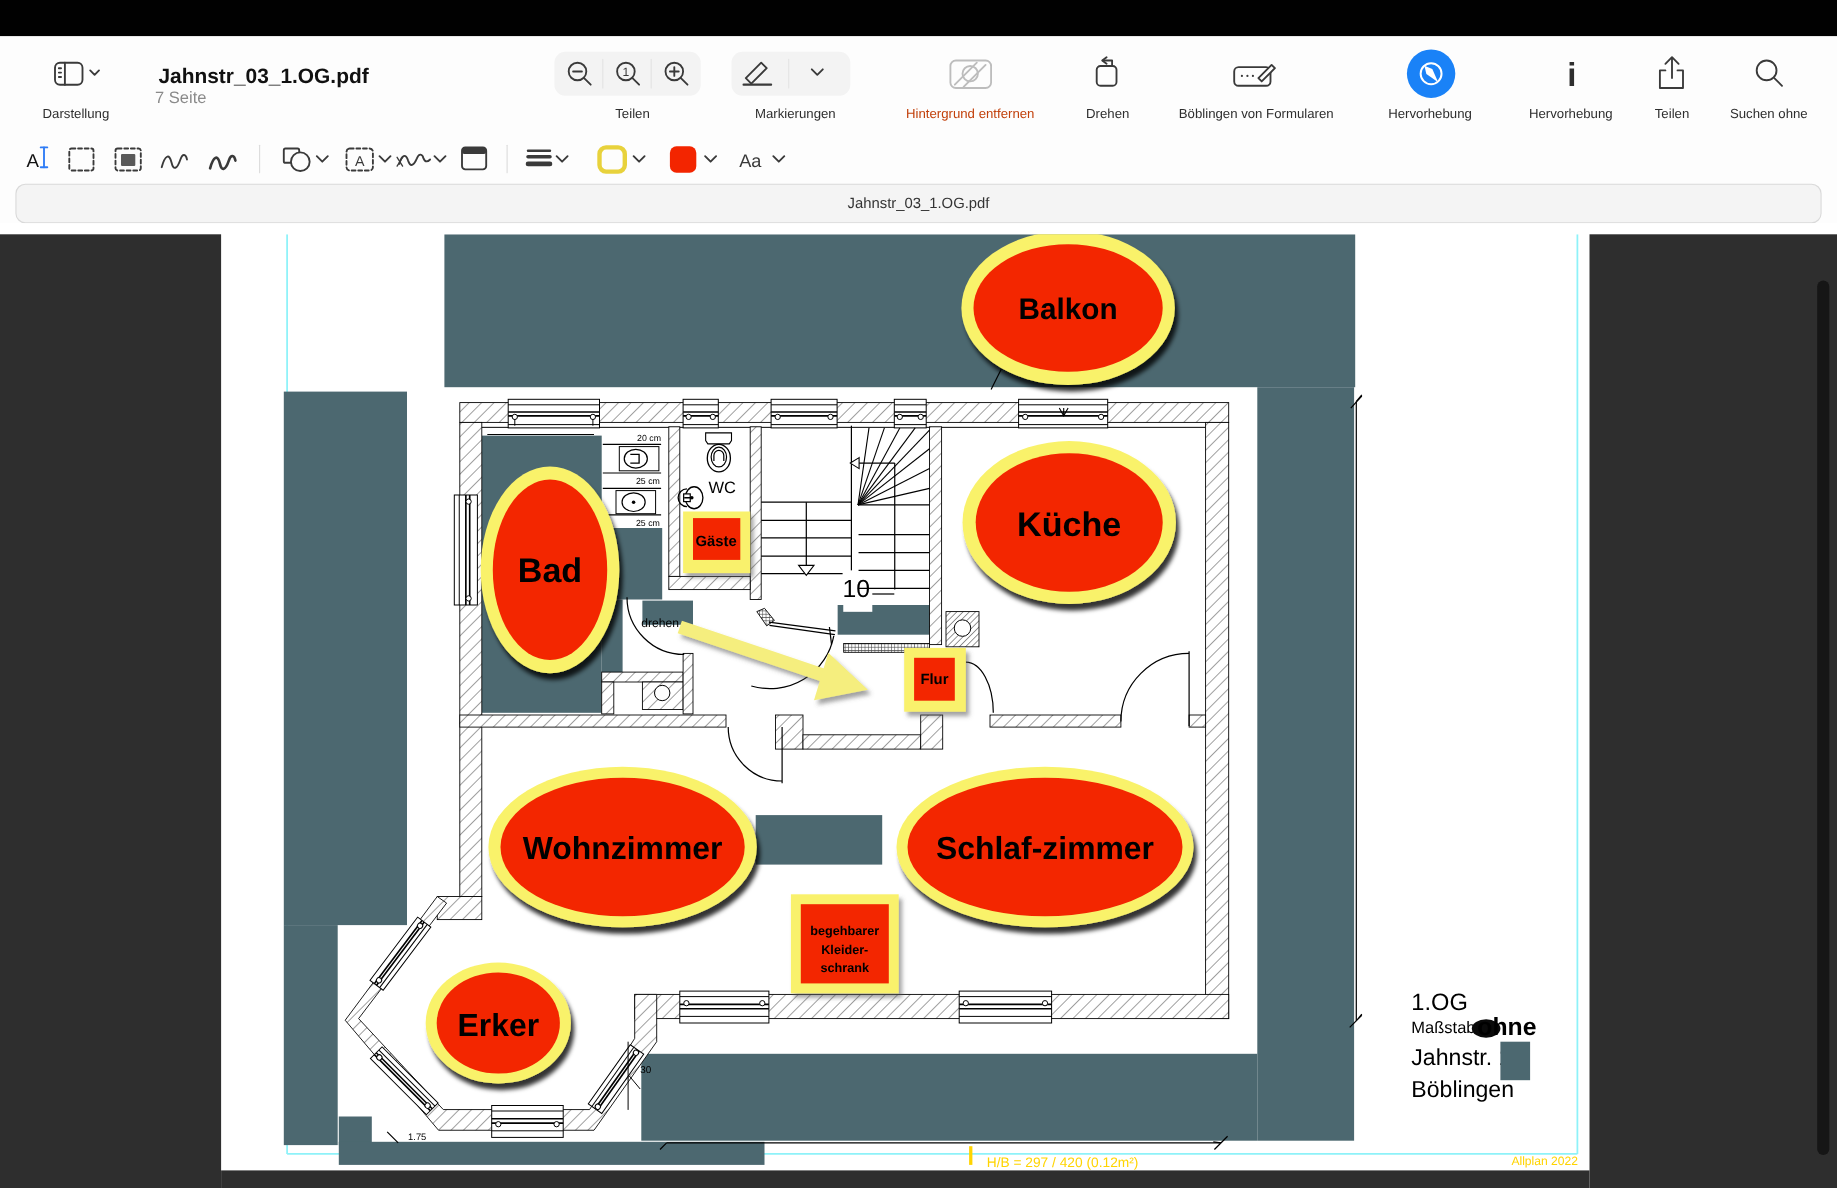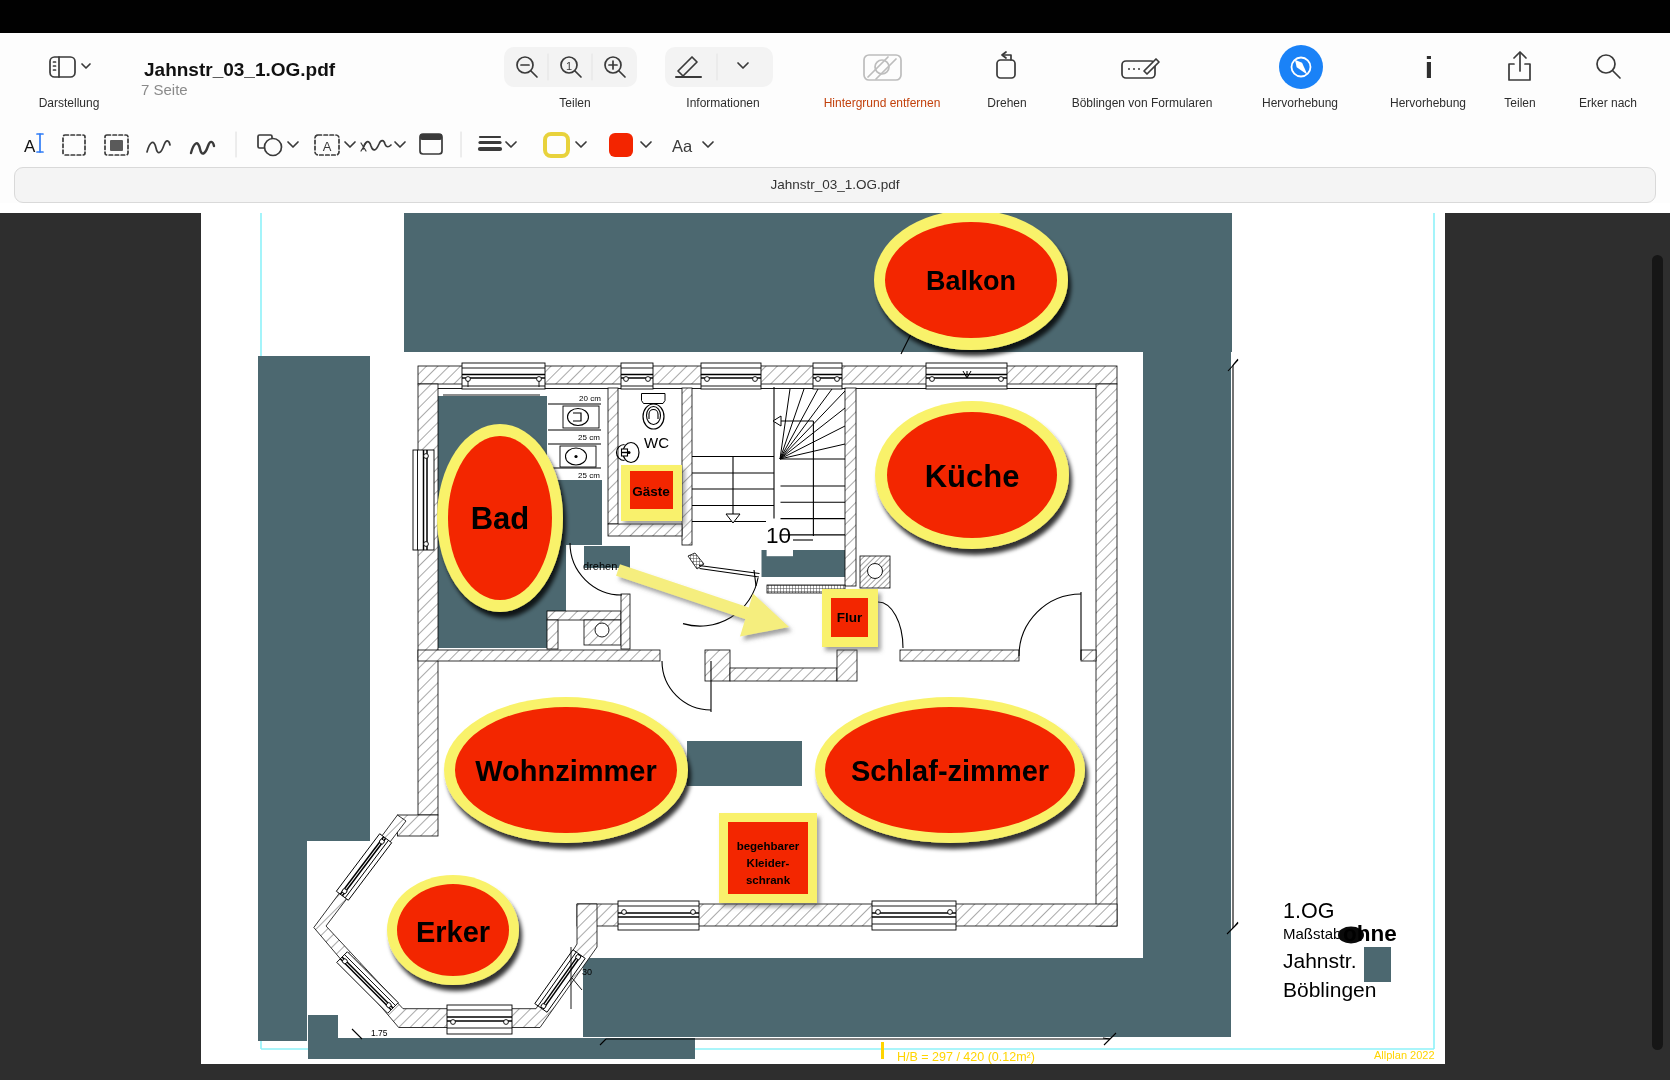--- a/index.html
+++ b/index.html
@@ -133,28 +133,28 @@
         <path d="M641 109 l5 5 l5 -5"></path>
         <text x="672" y="119" font-size="16.5" fill="#3a3a3a" stroke="none">Aa</text>
         <path d="M703 109 l5 5 l5 -5"></path>
       </g>
     </g>
   </svg>
   <div id="title">Jahnstr_03_1.OG.pdf</div>
   <div id="subtitle">7 Seite</div>
   <div class="lbl" style="left:69px">Darstellung</div>
   <div class="lbl" style="left:575px">Teilen</div>
-  <div class="lbl" style="left:723px">Informationen</div>
+  <div class="lbl" style="left:723px">Markierungen</div>
   <div class="lbl dis" style="left:882px">Hintergrund entfernen</div>
   <div class="lbl dark" style="left:1007px">Drehen</div>
   <div class="lbl dark" style="left:1142px">Böblingen von Formularen</div>
   <div class="lbl dark" style="left:1300px">Hervorhebung</div>
   <div class="lbl dark" style="left:1428px">Hervorhebung</div>
   <div class="lbl dark" style="left:1520px">Teilen</div>
-  <div class="lbl dark" style="left:1608px">Erker nach</div>
+  <div class="lbl dark" style="left:1608px">Suchen ohne</div>
   <div id="fnbar">
       <span>Jahnstr_03_1.OG.pdf</span>
     </div>
 </div>
 <div id="content">
   <div id="darkL"></div>
   <div id="darkR"></div>
   <div id="darkB"></div>
   <div id="scrollbar"></div>
 

